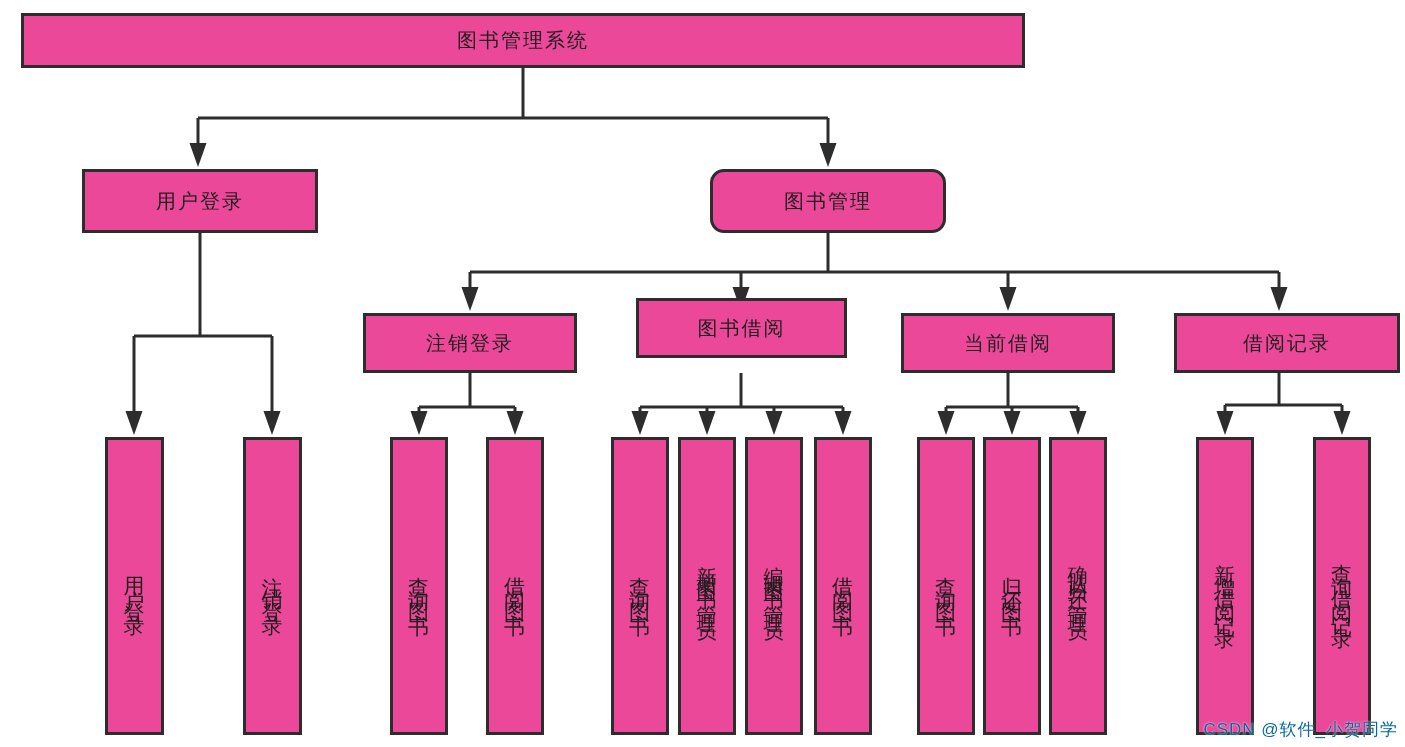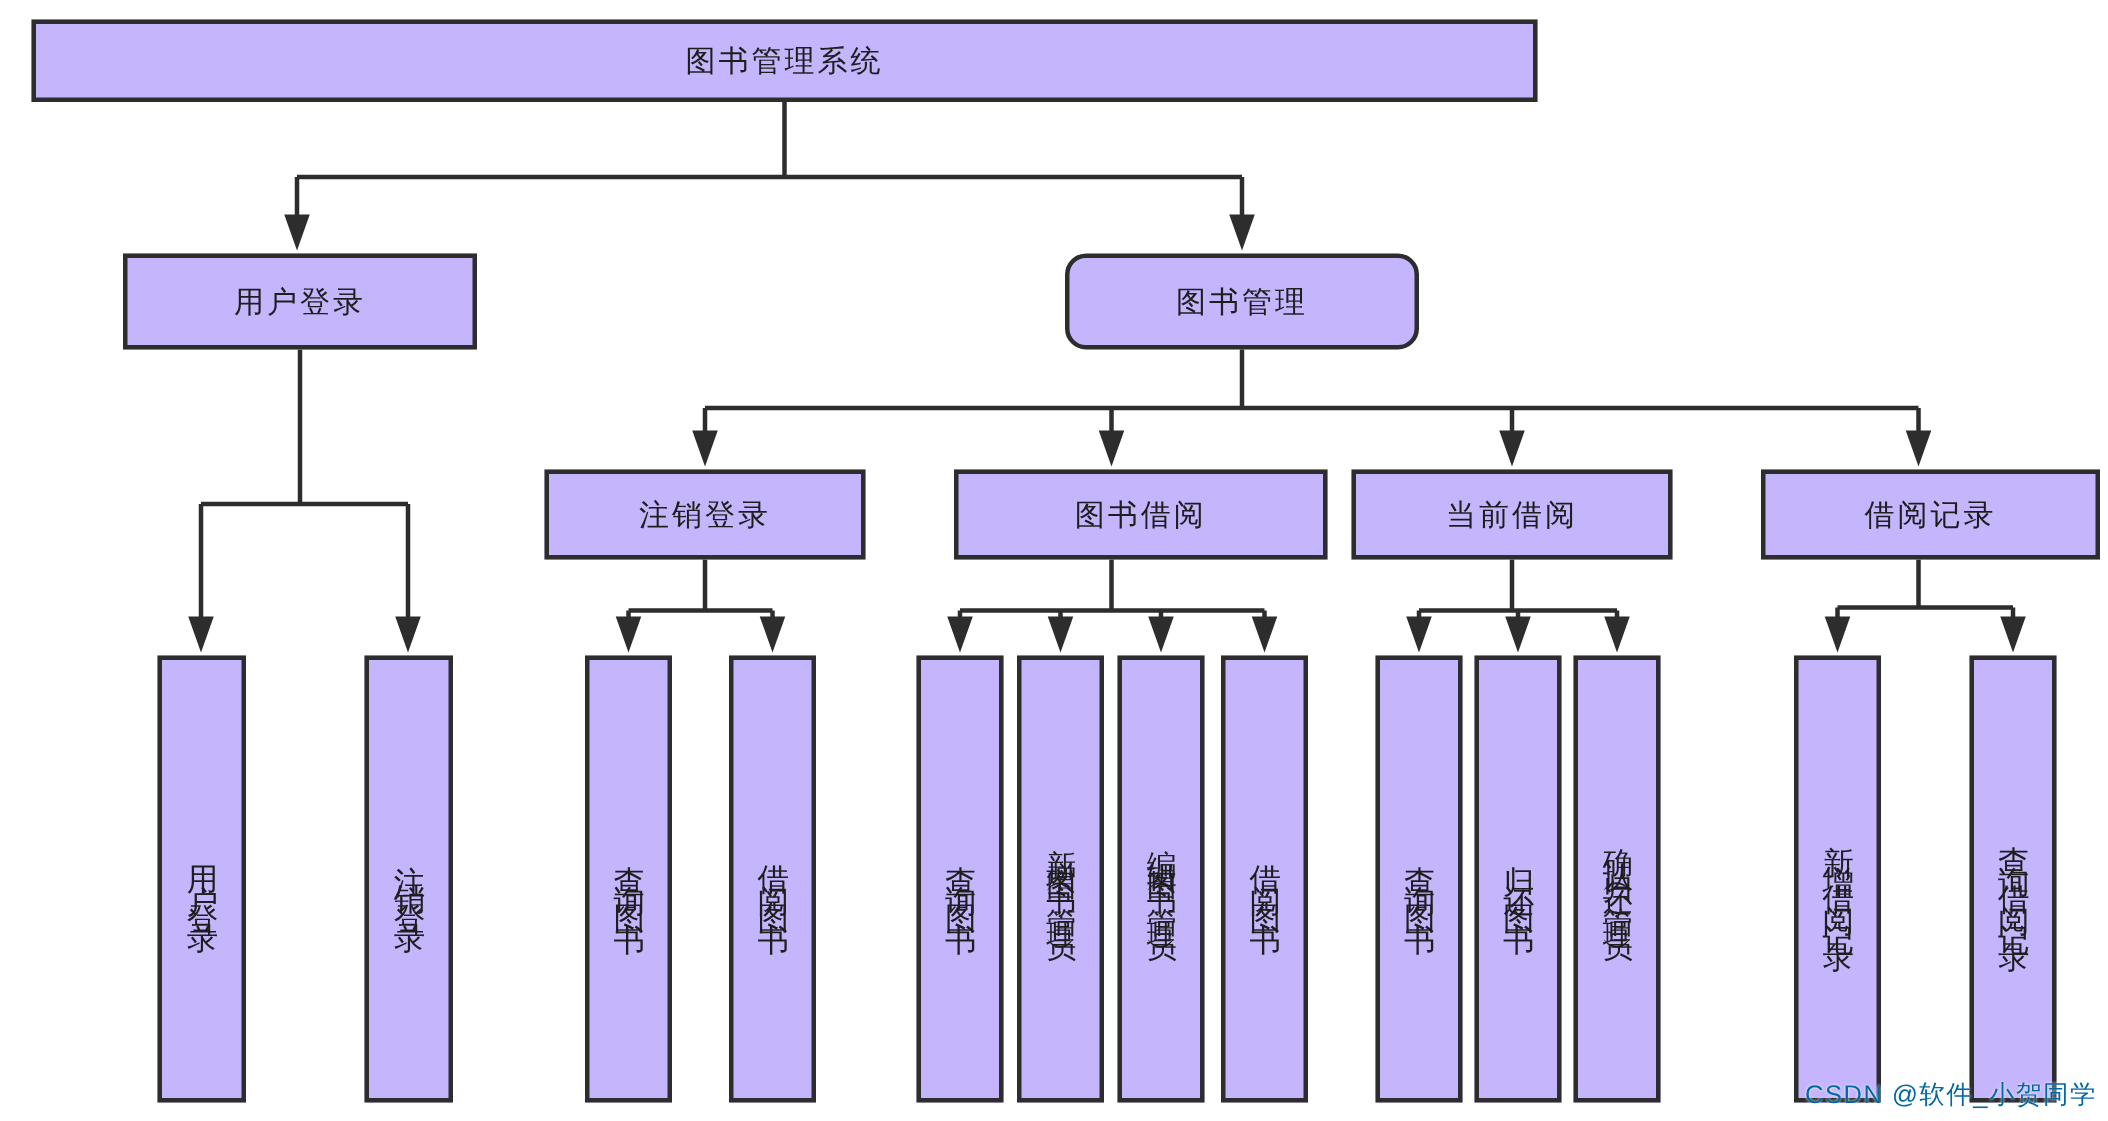--- a/index.html
+++ b/index.html
@@ -4,21 +4,21 @@
 <style>
   html,body { margin:0; padding:0; background:#ffffff; }
   .diagram {
     position:relative; width:1405px; height:747px; background:#ffffff;
     font-family:"Liberation Sans", sans-serif; color:#1e1e1e; overflow:hidden;
   }
   .wires { position:absolute; left:0; top:0; width:1405px; height:747px; }
   .wires path { stroke:#2d2d2d; stroke-width:3; fill:none; }
   .wires polygon { fill:#2d2d2d; stroke:none; }
   .box {
-    position:absolute; background:#c4b5fd; border:3px solid #2d2d2d;
+    position:absolute; background:#ec4899; border:3px solid #2d2d2d;
     box-sizing:border-box; display:flex; align-items:center; justify-content:center;
   }
   .hlabel { font-size:20px; letter-spacing:2px; white-space:nowrap; }
   
   .vbox { width:58px; top:437px; height:298px; }
   .vbox .vlabel {
     writing-mode:vertical-rl; text-orientation:mixed;
     font-size:21px; letter-spacing:13px; line-height:1; white-space:nowrap;
   }
   .vbox.long .vlabel { font-size:20px; letter-spacing:8px; }
@@ -116,21 +116,21 @@
   <div class="box" style="left:82px; top:169px; width:236px; height:64px;">
     <span class="hlabel">用户登录</span>
   </div>
   <div class="box" style="left:710px; top:169px; width:236px; height:64px;border-radius:14px;">
     <span class="hlabel">图书管理</span>
   </div>
 
   <div class="box" style="left:363px; top:313px; width:214px; height:60px;">
     <span class="hlabel">注销登录</span>
   </div>
-  <div class="box" style="left:636px; top:313px; width:249px; height:60px;">
+  <div class="box" style="left:636px; top:298px; width:211px; height:60px;">
     <span class="hlabel">图书借阅</span>
   </div>
   <div class="box" style="left:901px; top:313px; width:214px; height:60px;">
     <span class="hlabel">当前借阅</span>
   </div>
   <div class="box" style="left:1174px; top:313px; width:226px; height:60px;font-family:Liberation Mono, monospace;">
     <span class="hlabel">借阅记录</span>
   </div>
 
   <div class="box vbox" style="left:105px; width:59px;">

